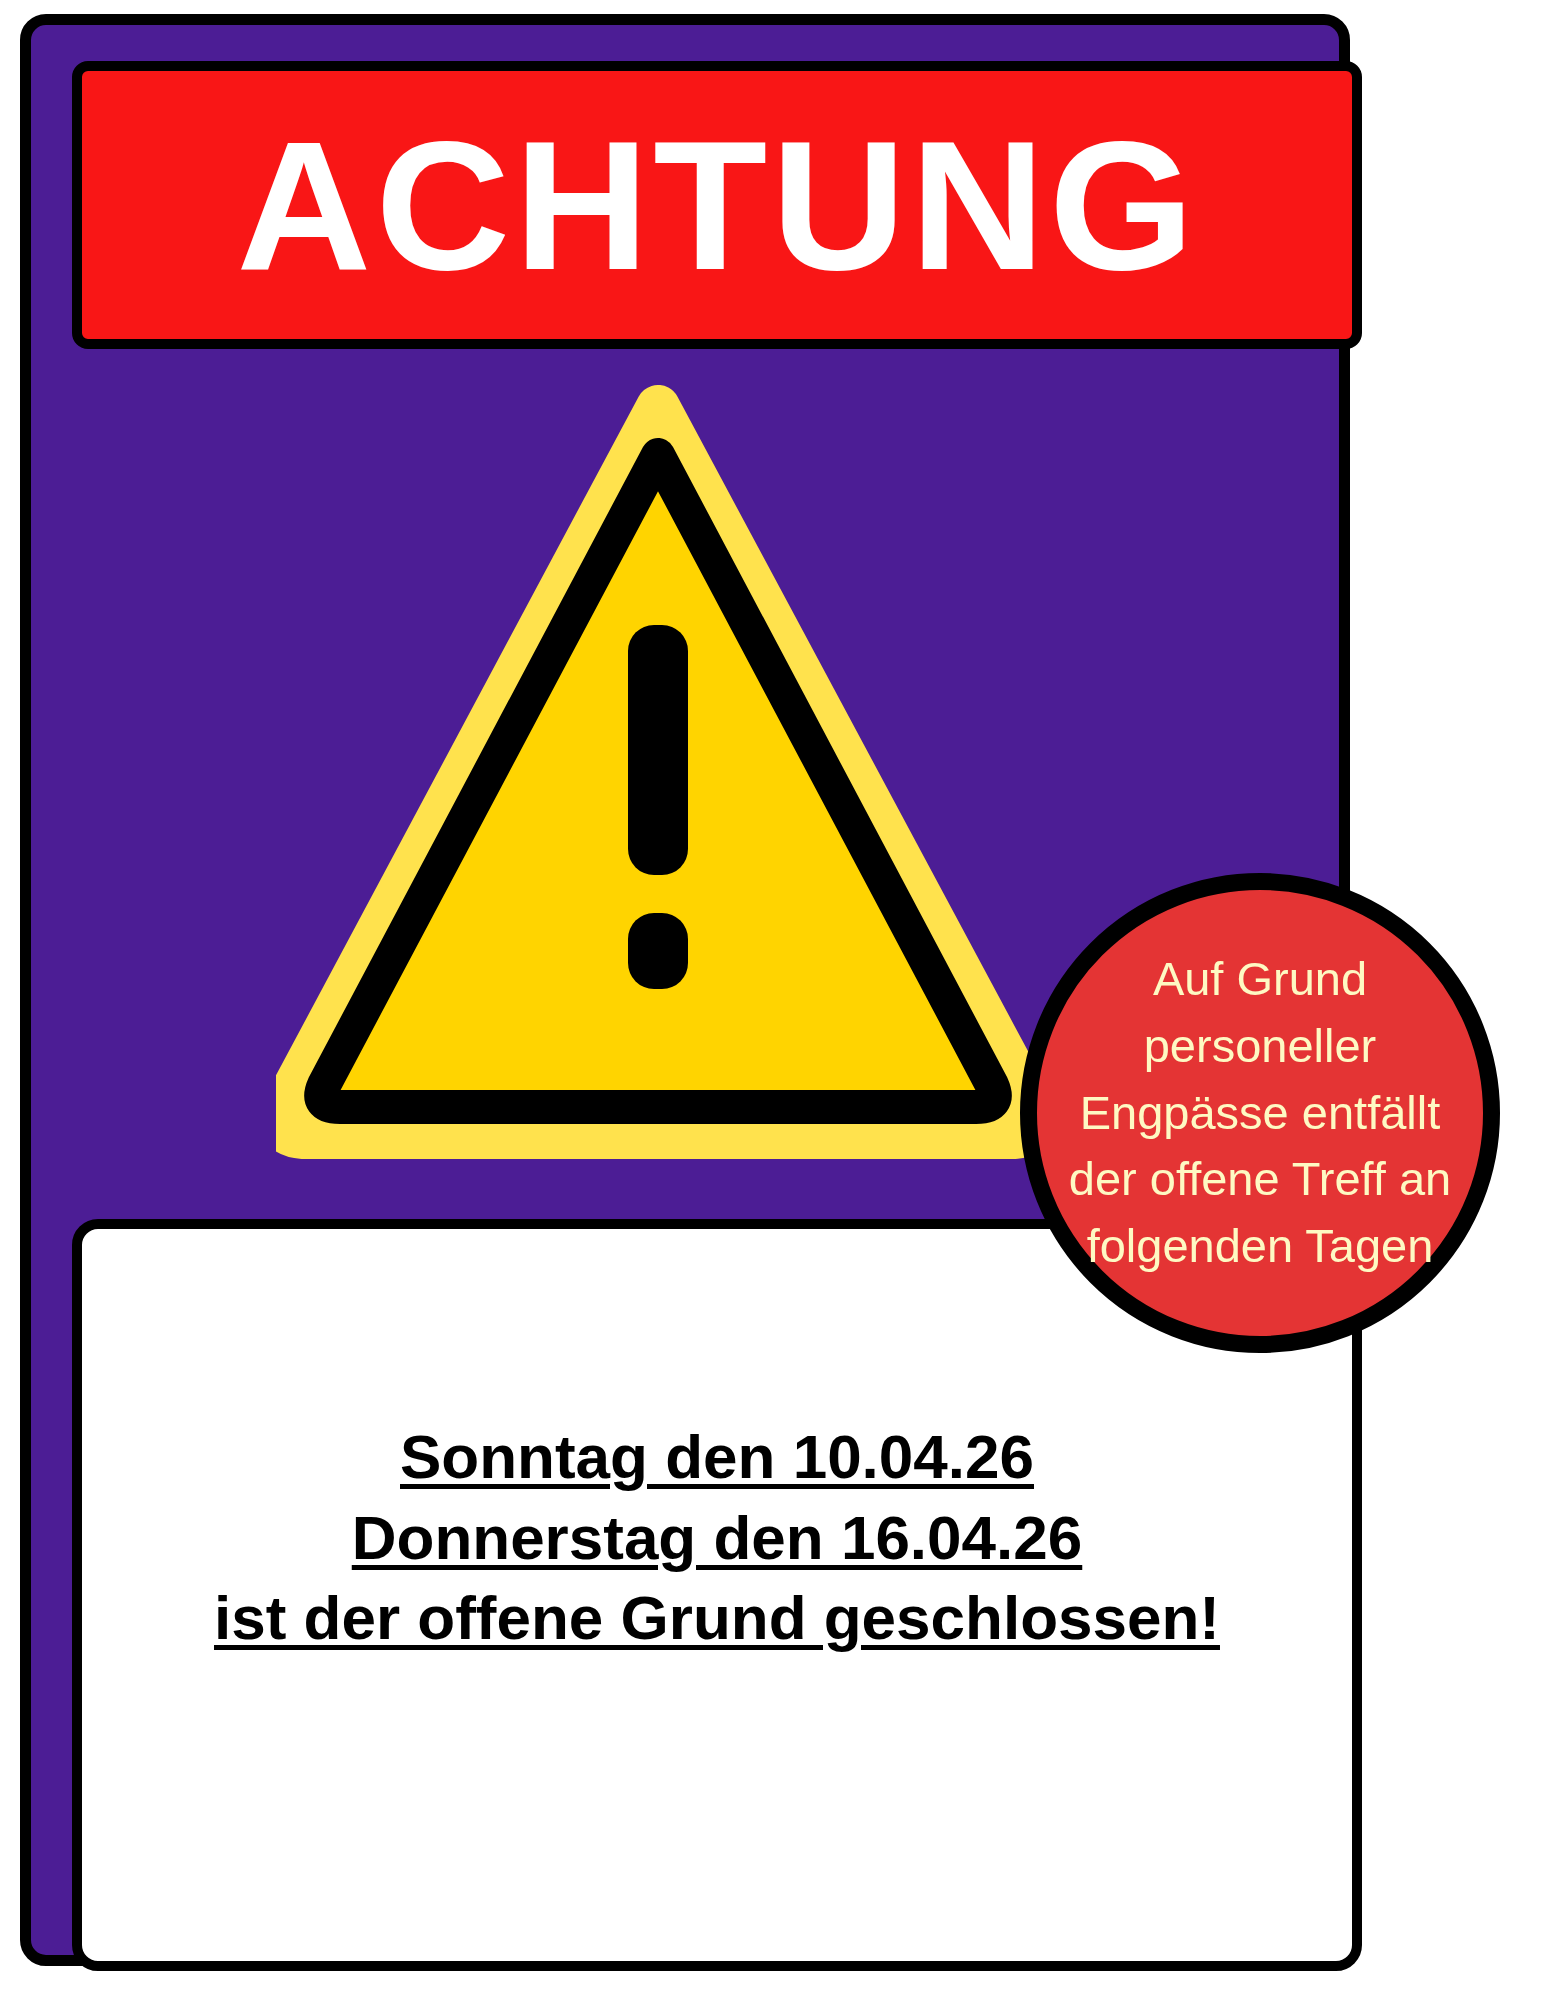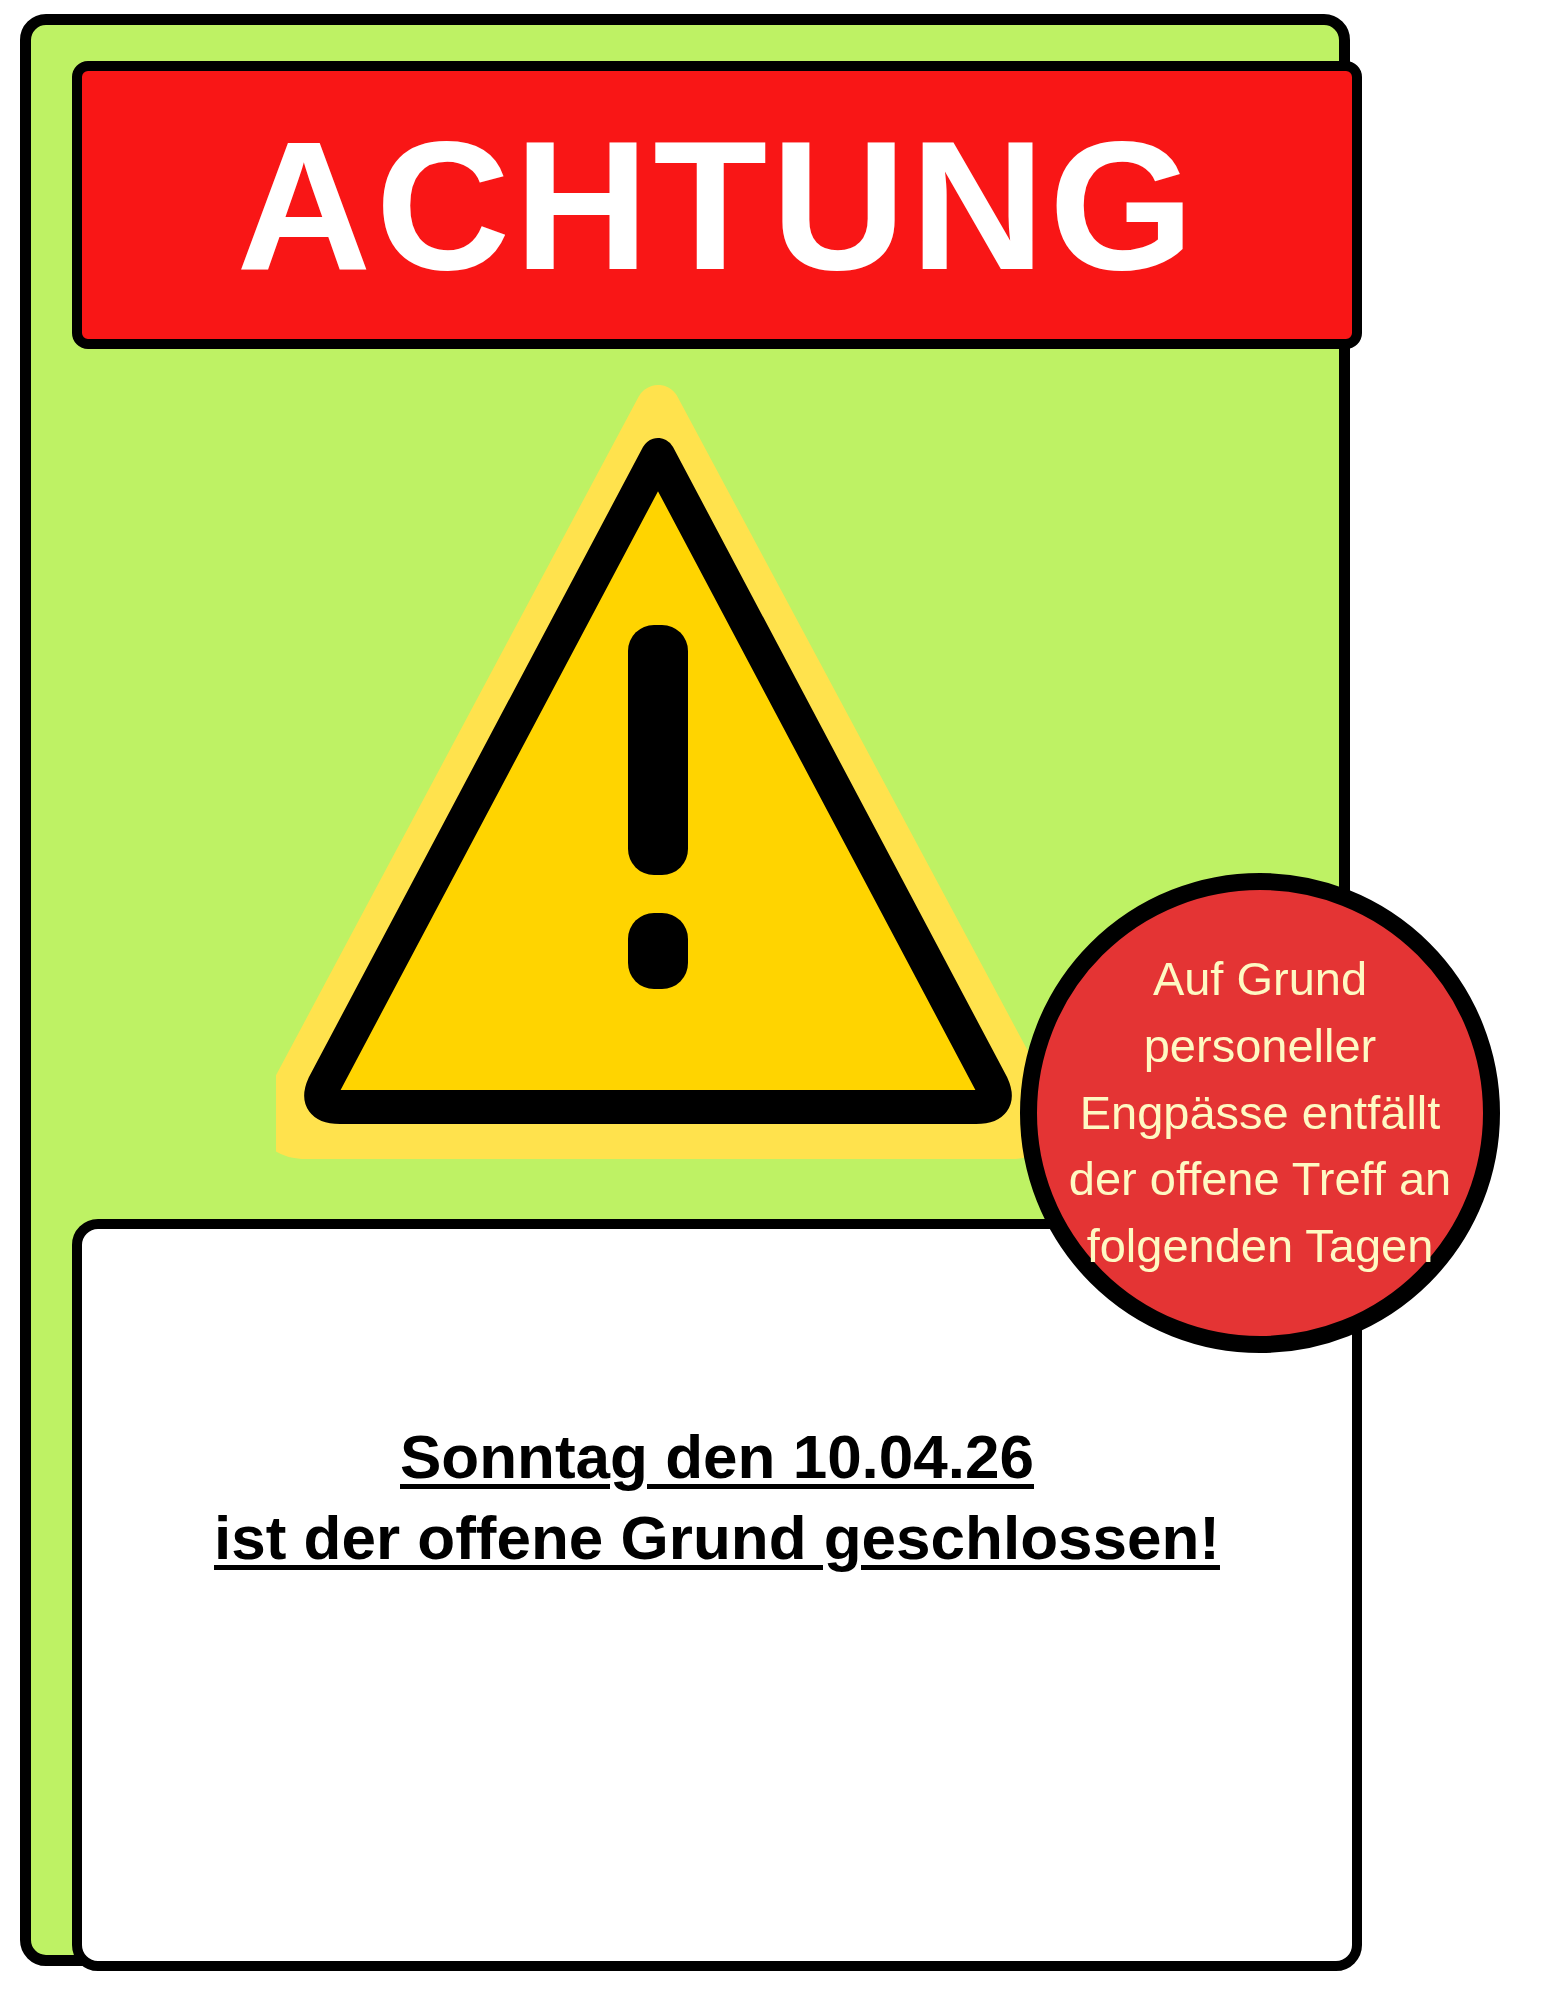--- a/index.html
+++ b/index.html
@@ -17,21 +17,21 @@
 
   
   .poster {
     position: absolute;
     left: 20px;
     top: 14px;
     width: 1330px;
     height: 1952px;
     border: 11px solid #000000;
     border-radius: 26px;
-    background: #bef264;
+    background: #4c1d95;
     box-sizing: border-box;
   }
 
   
   .banner {
     position: absolute;
     left: 41px;
     top: 36px;
     width: 1290px;
     height: 288px;
@@ -150,20 +150,21 @@
 
       <rect x="352" y="240" width="60" height="250" rx="26" fill="#000000"></rect>
 
       <rect x="352" y="528" width="60" height="76" rx="26" fill="#000000"></rect>
     </svg>
   </div>
 
   <div class="bottom-box">
     <div class="bottom-inner">
       <div class="line l2"><span>Sonntag den 10.04.26</span></div>
+      <div class="line l3"><span>Donnerstag den 16.04.26 </span></div>
       <div class="line l4"><span>ist der offene Grund geschlossen!</span></div>
     </div>
   </div>
 
 </div>
 
 <div class="circle">
   <div class="circle-text">Auf Grund personeller Engpässe entfällt der offene Treff an folgenden Tagen</div>
 </div>
 

